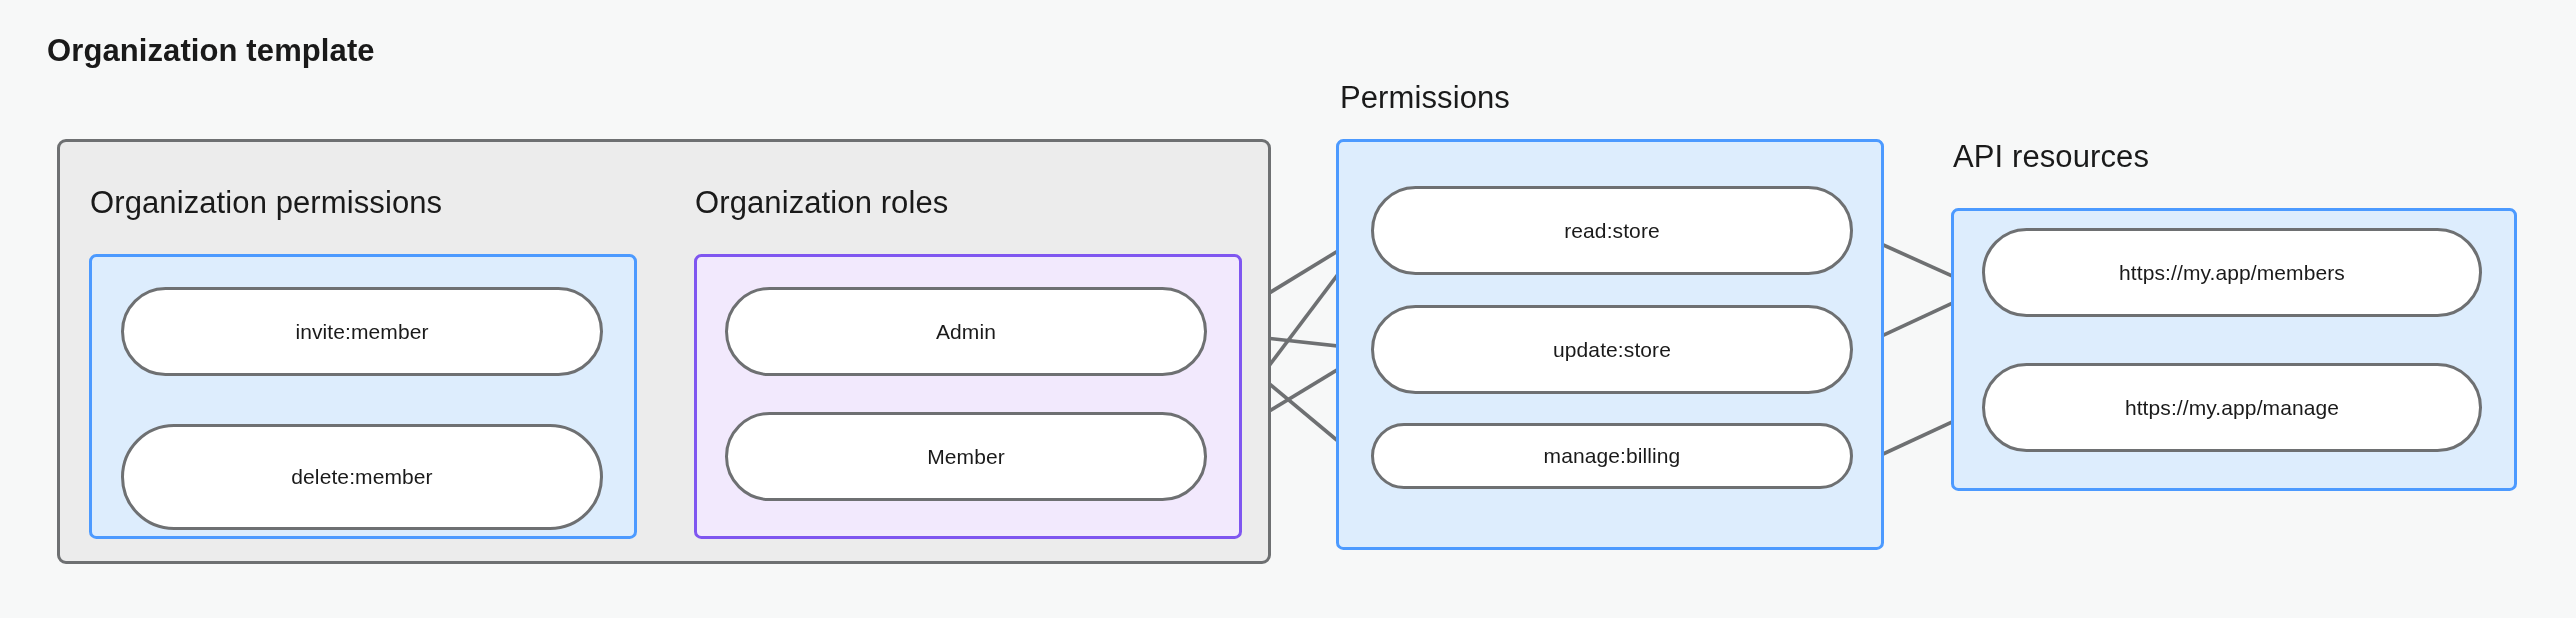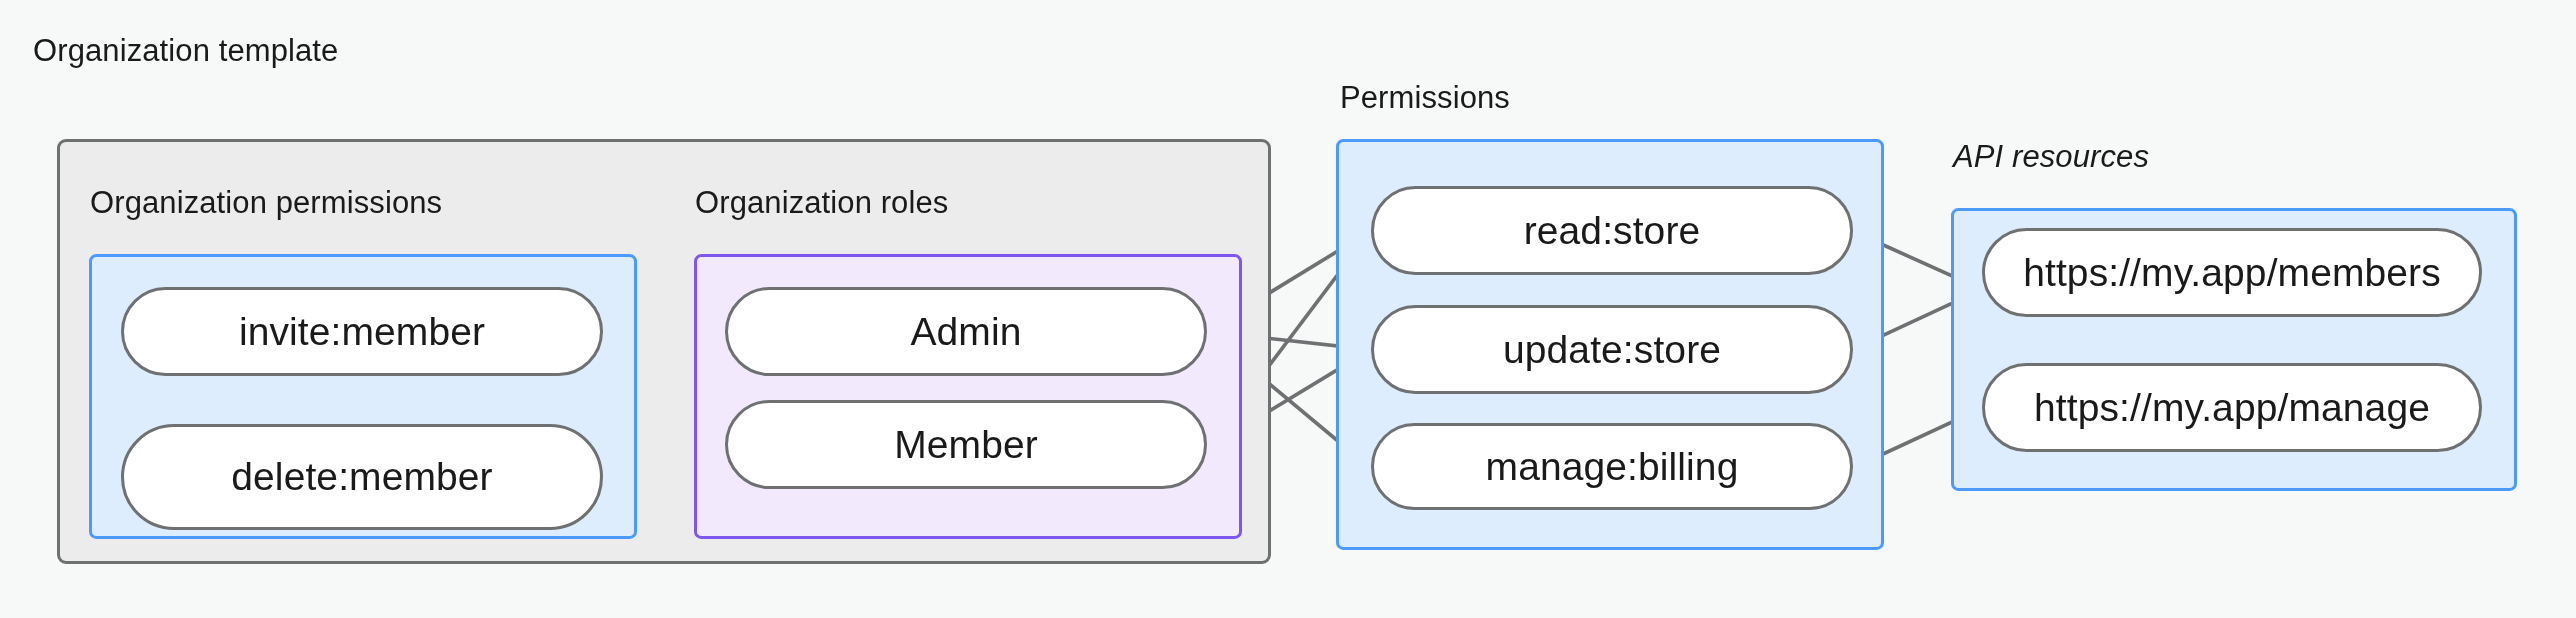--- a/index.html
+++ b/index.html
@@ -57,21 +57,21 @@
   
   .pill {
     position: absolute;
     box-sizing: border-box;
     background: #ffffff;
     border: 3.7px solid #6e7072;
     border-radius: 912px;
     display: flex;
     align-items: center;
     justify-content: center;
-    font-size: 39px;
+    font-size: 21px;
     color: #1a1a1a;
     white-space: nowrap;
     letter-spacing: 0.1px;
   }
 
   
   #edges {
     position: absolute;
     left: 0;
     top: 0;
@@ -107,51 +107,51 @@
       <circle cx="661" cy="492" r="11"></circle>
       <circle cx="1322" cy="363" r="11"></circle>
       <circle cx="1322" cy="492" r="11"></circle>
       <circle cx="1502" cy="253" r="11"></circle>
       <circle cx="1502" cy="383" r="11"></circle>
       <circle cx="1502" cy="513" r="11"></circle>
       <circle cx="2172" cy="317" r="11"></circle>
       <circle cx="2172" cy="447" r="11"></circle>
     </svg>
   <div id="groups">
-      <div class="group-label" style="left: 33px; top: 35px;">Organization template</div>
+      <div class="group-label" style="left: 47px; top: 35px; font-weight: bold;">Organization template</div>
       <div class="box box-outer" style="left: 57px; top: 139px; width: 1214px; height: 425px;"></div>
       <div class="group-label" style="left: 90px; top: 187px;">Organization permissions</div>
       <div class="box box-blue" style="left: 89px; top: 254px; width: 548px; height: 285px;"></div>
       <div class="group-label" style="left: 695px; top: 187px;">Organization roles</div>
       <div class="box box-purple" style="left: 694px; top: 254px; width: 548px; height: 285px;"></div>
       <div class="group-label" style="left: 1340px; top: 82px;">Permissions</div>
       <div class="box box-blue" style="left: 1336px; top: 139px; width: 548px; height: 411px;"></div>
-      <div class="group-label" style="left: 1953px; top: 141px; font-style: italic;">API resources</div>
+      <div class="group-label" style="left: 1953px; top: 141px;">API resources</div>
       <div class="box box-blue" style="left: 1951px; top: 208px; width: 566px; height: 283px;"></div>
     </div>
   <div id="nodes">
       <div class="pill" style="left: 121px; top: 287px; width: 482px; height: 89px; text-align: center;">
         <span>invite:member</span>
       </div>
       <div class="pill" style="left: 121px; top: 424px; width: 482px; height: 106px;">
         <span>delete:member</span>
       </div>
       <div class="pill" style="left: 725px; top: 287px; width: 482px; height: 89px;">
         <span>Admin</span>
       </div>
-      <div class="pill" style="left: 725px; top: 400px; width: 482px; height: 89px;">
+      <div class="pill" style="left: 725px; top: 412px; width: 482px; height: 89px;">
         <span>Member</span>
       </div>
       <div class="pill" style="left: 1371px; top: 186px; width: 482px; height: 89px;">
         <span>read:store</span>
       </div>
       <div class="pill" style="left: 1371px; top: 305px; width: 482px; height: 89px;">
         <span>update:store</span>
       </div>
-      <div class="pill" style="left: 1371px; top: 423px; width: 482px; height: 87px;">
+      <div class="pill" style="left: 1371px; top: 423px; width: 482px; height: 66px;">
         <span>manage:billing</span>
       </div>
       <div class="pill" style="left: 1982px; top: 228px; width: 500px; height: 89px;">
         <span>https://my.app/members</span>
       </div>
       <div class="pill" style="left: 1982px; top: 363px; width: 500px; height: 89px;">
         <span>https://my.app/manage</span>
       </div>
     </div>
 </div>

